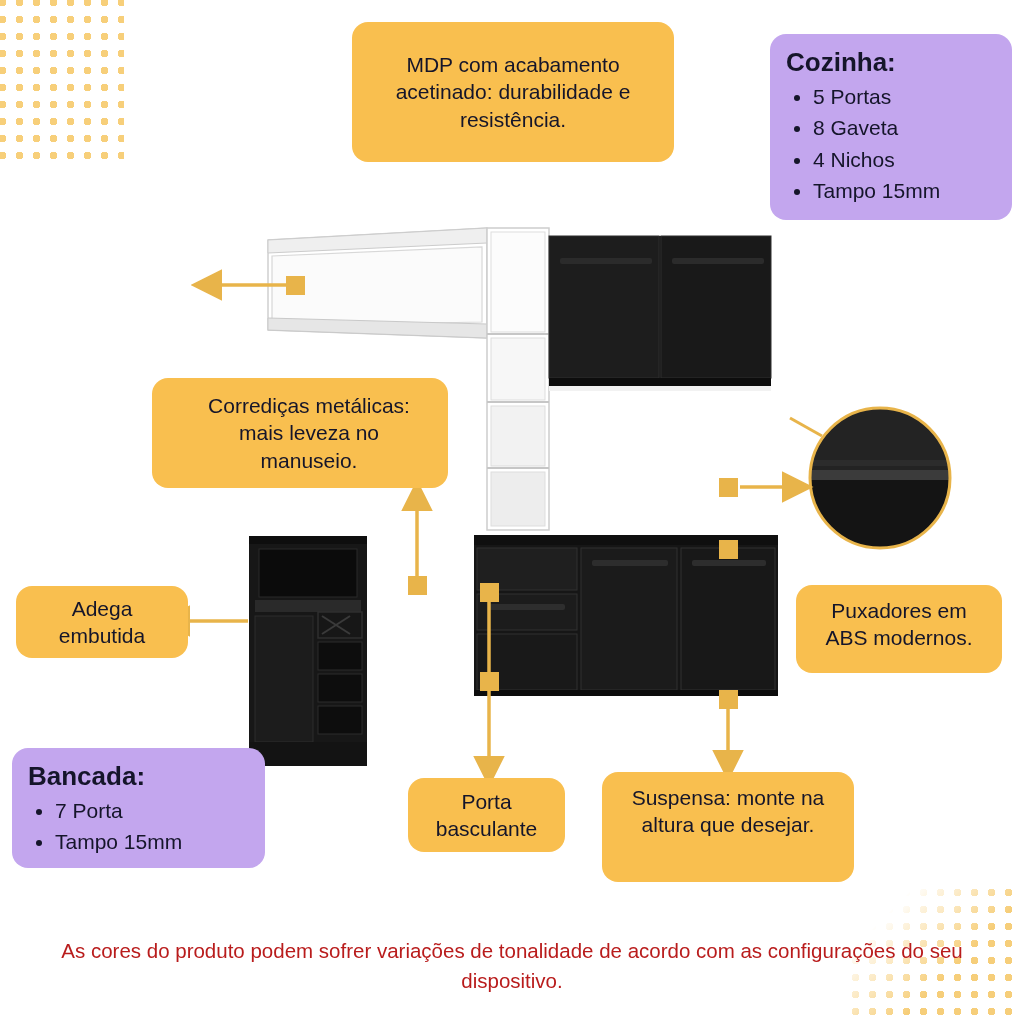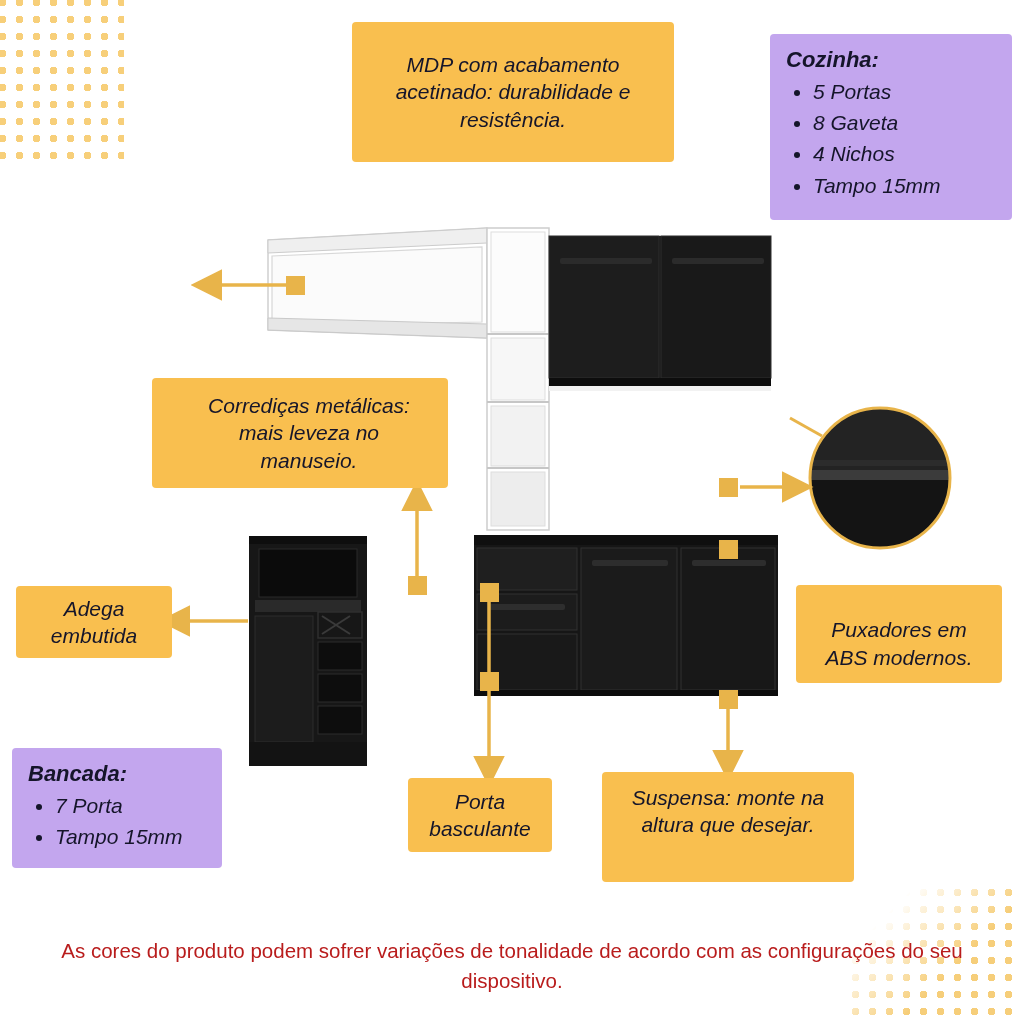--- a/index.html
+++ b/index.html
@@ -29,53 +29,52 @@
     pointer-events: none;
   }
   .dots-tl { left: -6px; top: -6px; width: 130px; height: 175px; }
   .dots-br { right: 2px; bottom: 0px; width: 175px; height: 140px;
              -webkit-mask-image: linear-gradient(135deg, transparent 22%, #000 60%);
              mask-image: linear-gradient(135deg, transparent 22%, #000 60%); }
 
   
   .callout {
     position: absolute;
-    border-radius: 4px;
+    border-radius: 16px;
     padding: 12px 18px;
     font-size: 21px;
     line-height: 1.30;
     box-sizing: border-box;
-    font-style: italic;
   }
   .cal-yellow { background: #f9bf4f; color: #15152a; }
   .cal-purple { background: #c3a6ee; color: #15152a; }
   .cal-center { text-align: center; }
 
   .spec-title {
     font-weight: bold;
-    font-size: 22px;
+    font-size: 26px;
     margin: 0 0 2px 0;
   }
   ul.spec-list {
     margin: 0;
     padding-left: 26px;
     font-size: 21px;
     line-height: 1.45;
   }
   ul.spec-list li { margin: 1px; }
 
   
   #c-mdp      { left: 352px; top: 22px;  width: 322px; height: 140px; display:flex; align-items:center; justify-content:center; }
   #c-cozinha  { left: 770px; top: 34px;  width: 242px; height: 186px; padding: 12px 16px; }
   #c-nicho    { left: 28px;  top: 213px; width: 176px; height: 142px; }
   #c-corred   { left: 152px; top: 378px; width: 296px; height: 110px; display:flex; align-items:center; justify-content:center;padding-left:36px;}
-  #c-adega    { left: 16px;  top: 586px; width: 156px; height: 72px;  display:flex; align-items:center; justify-content:center;}
-  #c-puxad    { left: 796px; top: 585px; width: 206px; height: 98px;  display:flex; align-items:flex-end; justify-content:center;}
-  #c-bancada  { left: 12px;  top: 748px; width: 210px; height: 120px; padding: 12px 16px; }
-  #c-porta    { left: 408px; top: 778px; width: 144px; height: 74px;  display:flex; align-items:center; justify-content:center;}
+  #c-adega    { left: 16px;  top: 586px; width: 172px; height: 72px;  display:flex; align-items:center; justify-content:center;}
+  #c-puxad    { left: 796px; top: 585px; width: 206px; height: 88px;  display:flex; align-items:flex-start; justify-content:center;}
+  #c-bancada  { left: 12px;  top: 748px; width: 253px; height: 120px; padding: 12px 16px; }
+  #c-porta    { left: 408px; top: 778px; width: 157px; height: 74px;  display:flex; align-items:center; justify-content:center;}
   #c-susp     { left: 602px; top: 772px; width: 252px; height: 110px; display:flex; align-items:flex-start; justify-content:center;}
 
   
   .furniture { position: absolute; left: 0; top: 0; width: 1024px; height: 1024px; pointer-events: none; }
 
   
   .footer {
     position: absolute;
     left: 60px;
     top: 936px;

